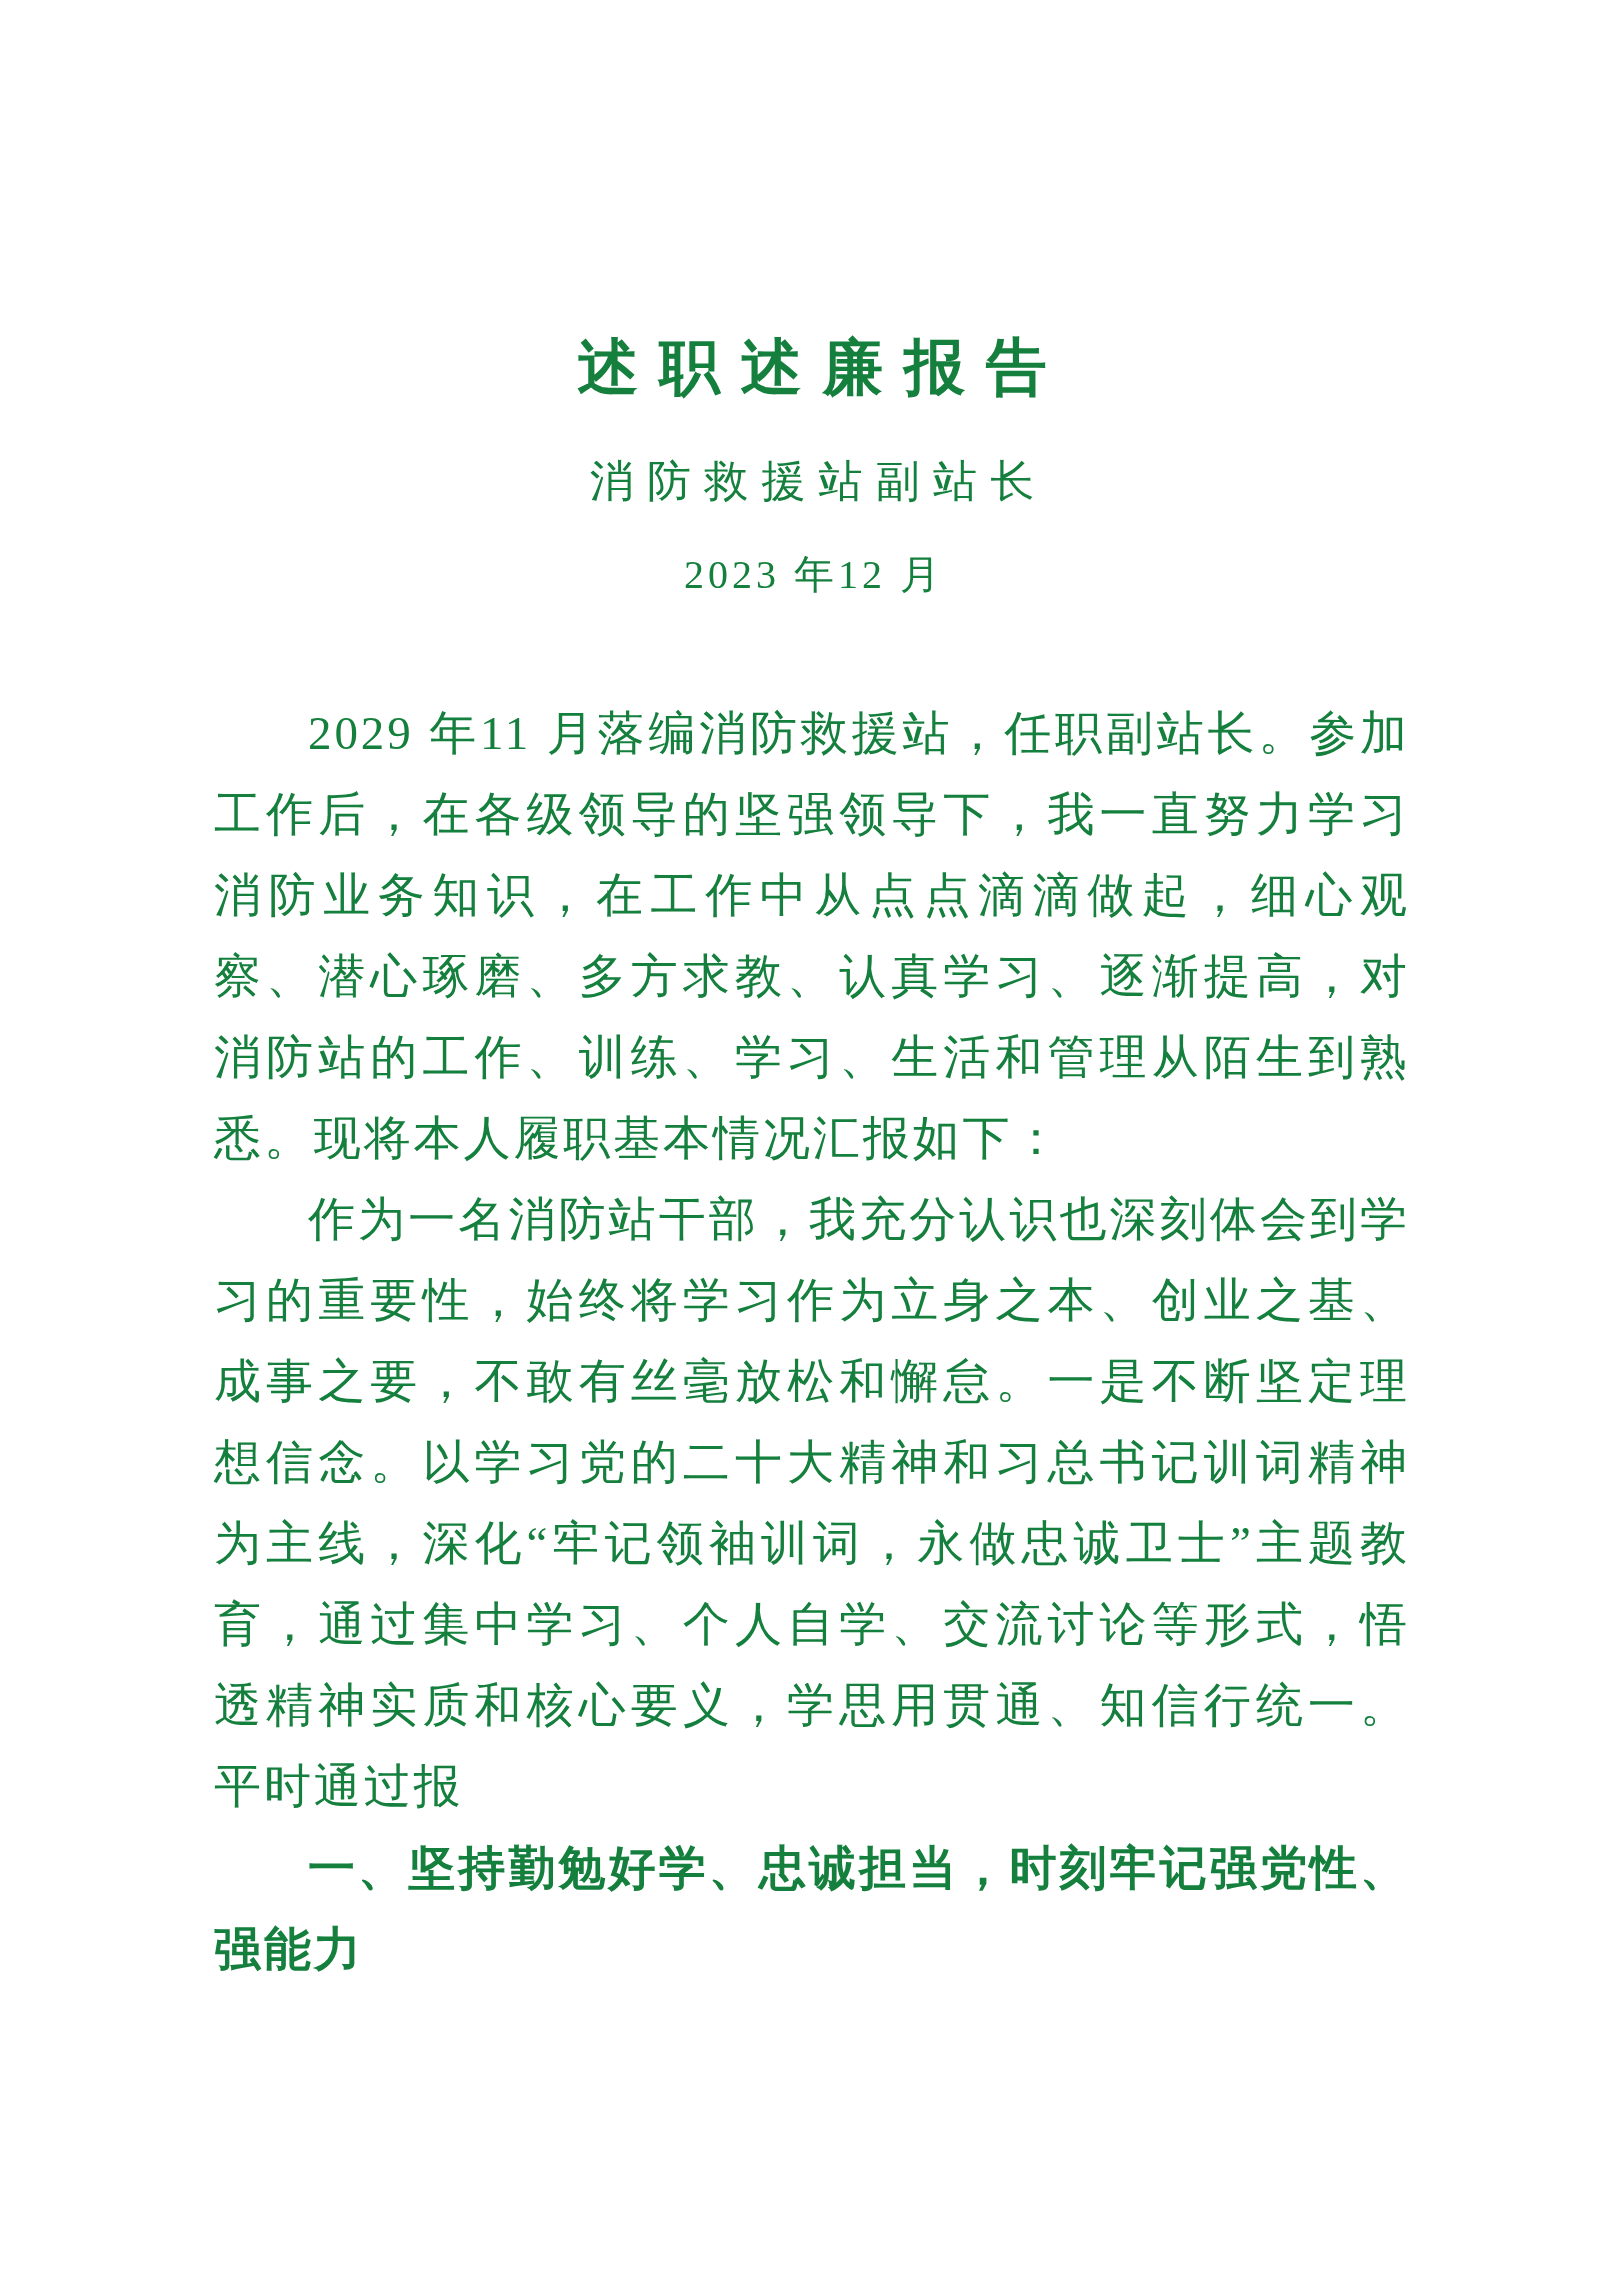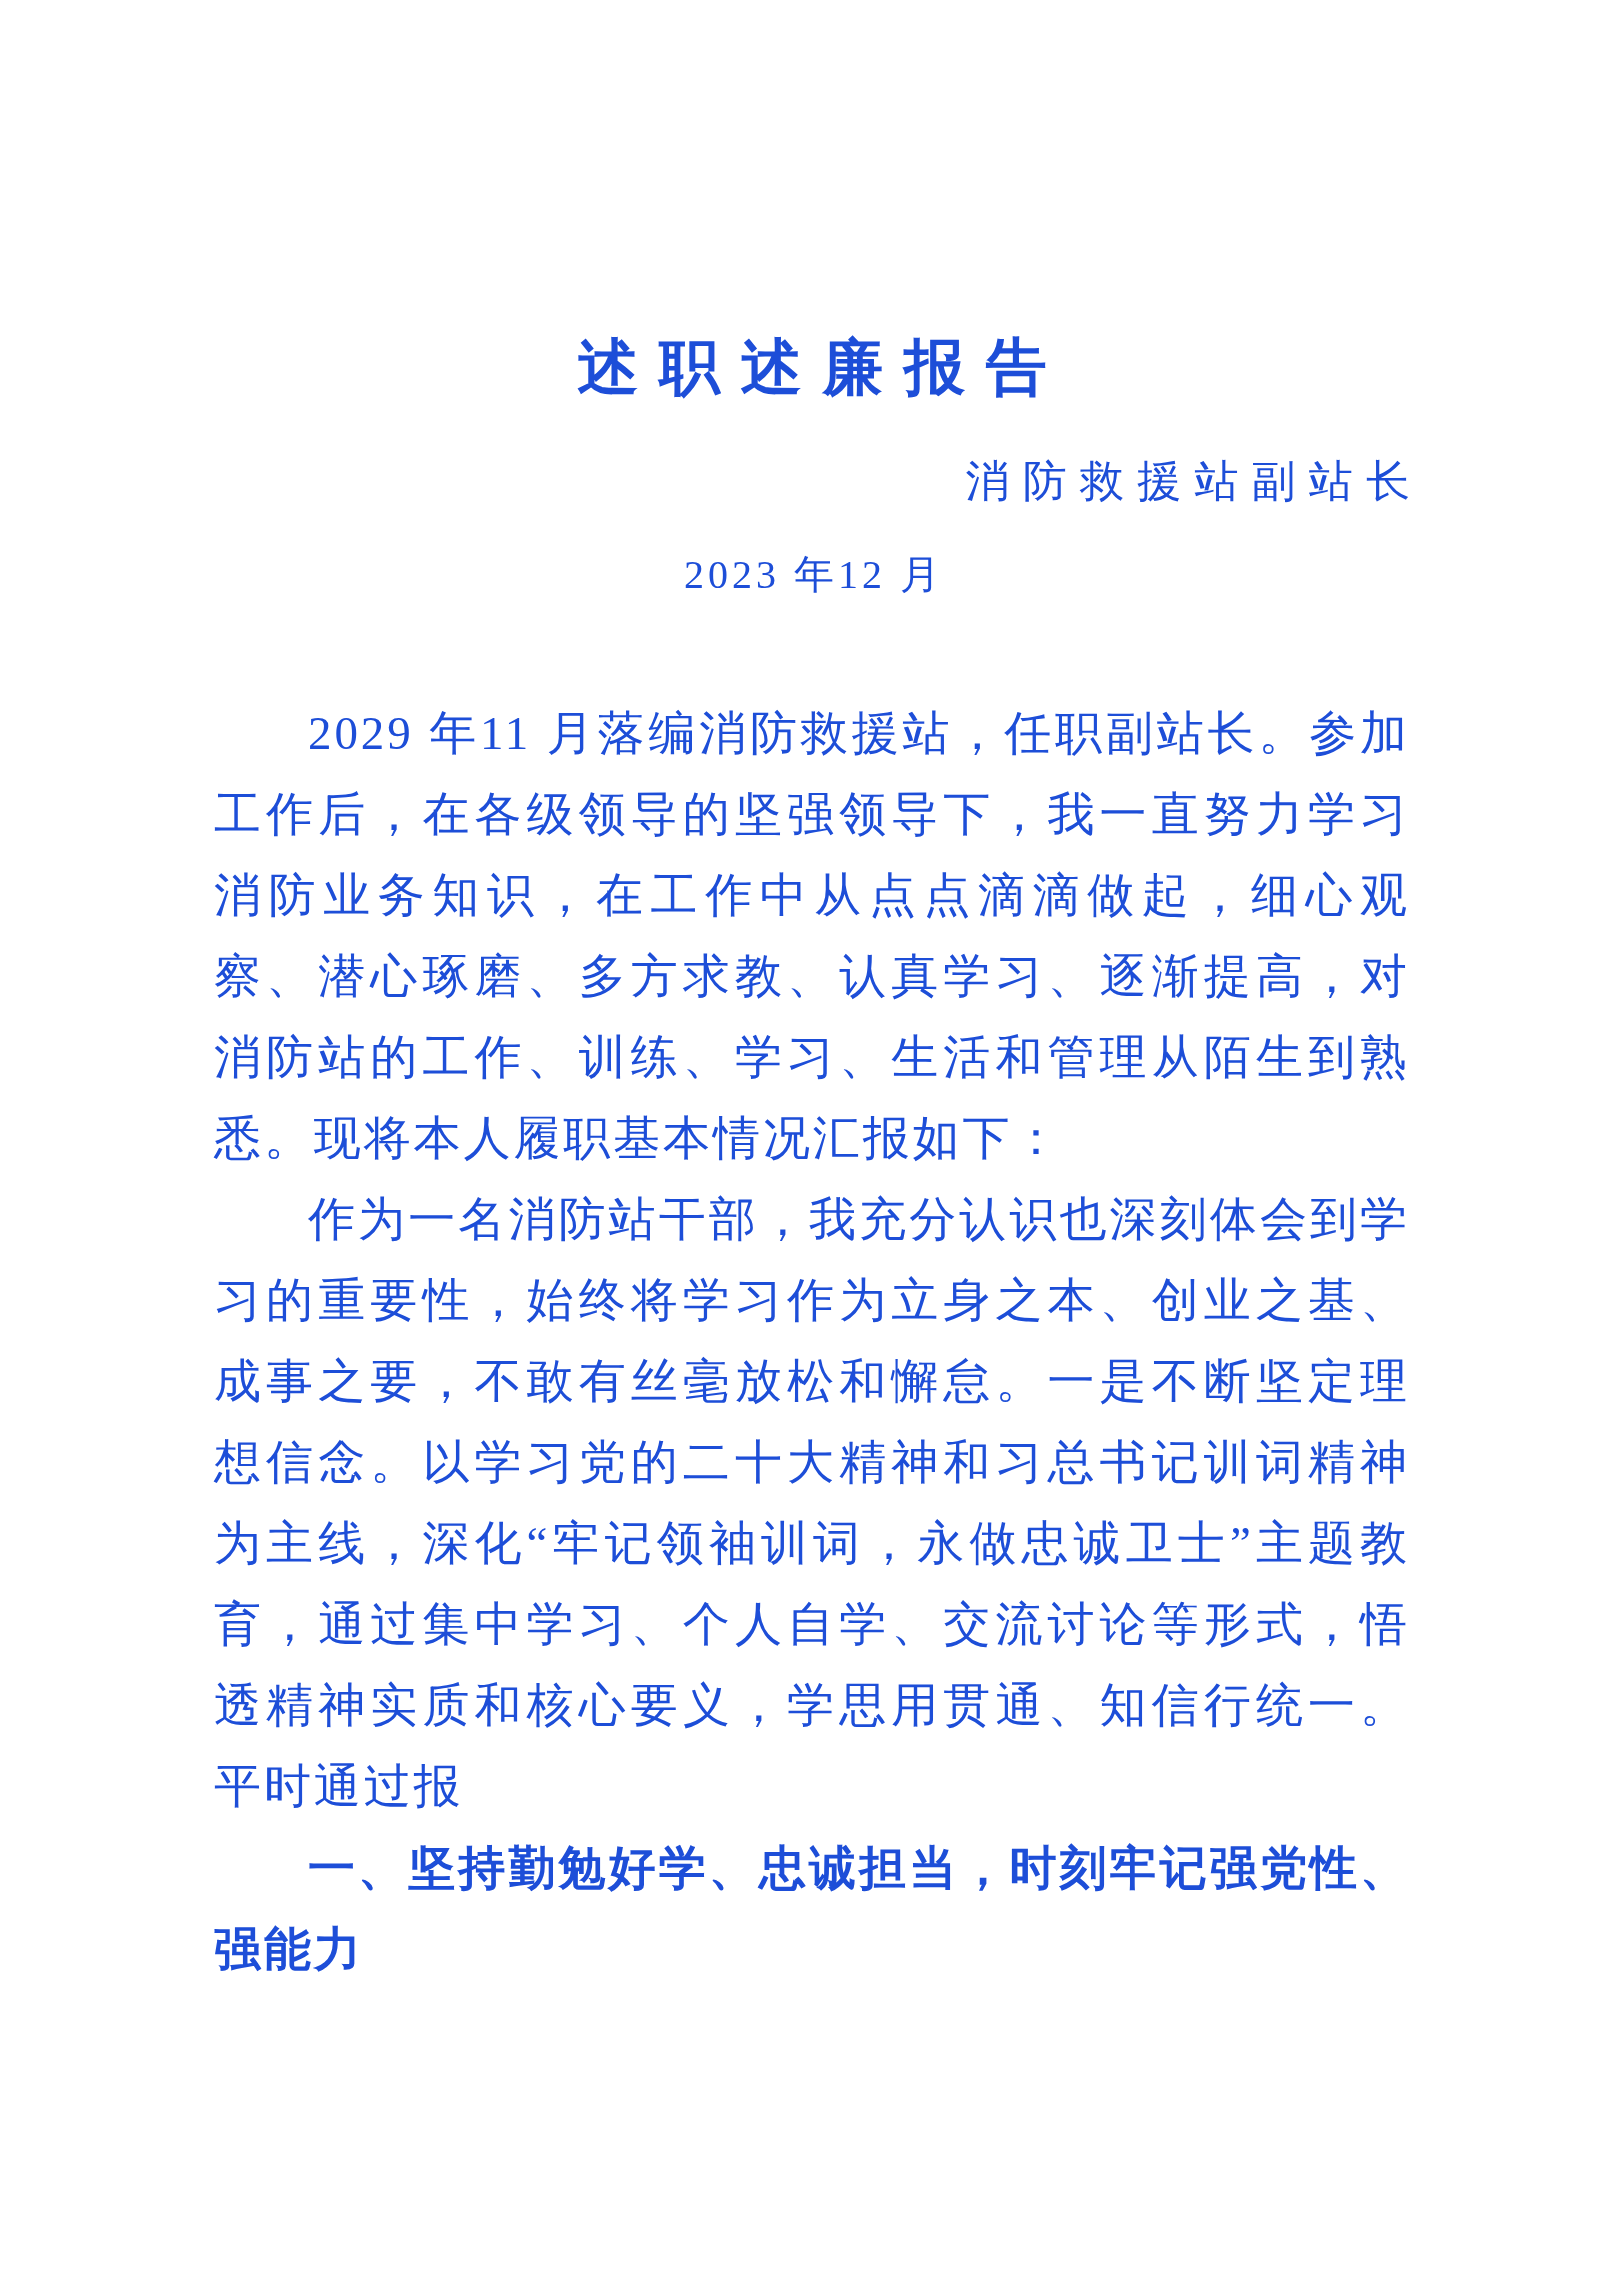--- a/index.html
+++ b/index.html
@@ -7,21 +7,21 @@
   html, body {
     background: #888;
   }
 
   .page {
     position: relative;
     width: 1621px;
     height: 2293px;
     margin: 0 auto;
     background: #ffffff;
-    color: #1d4ed8;
+    color: #15803d;
     overflow: hidden;
     font-family: "Liberation Serif", "DejaVu Serif", serif;
   }
 
   .content {
     padding: 331px 211px 0 214px;
   }
 
   .doc-title {
     text-align: center;
@@ -29,21 +29,21 @@
     font-weight: 700;
     font-size: 61px;
     letter-spacing: 0.34em;
     margin-right: -0.34em; 
     line-height: 1.2;
     margin-bottom: 51px;
     white-space: nowrap;
   }
 
   .doc-subtitle {
-    text-align: right;
+    text-align: center;
     font-family: "Liberation Sans", "DejaVu Sans", sans-serif;
     font-weight: 400;
     font-size: 44px;
     letter-spacing: 0.30em;
     margin-right: -0.30em;
     line-height: 1.2;
     margin-bottom: 21.6px;
     white-space: nowrap;
   }
 

